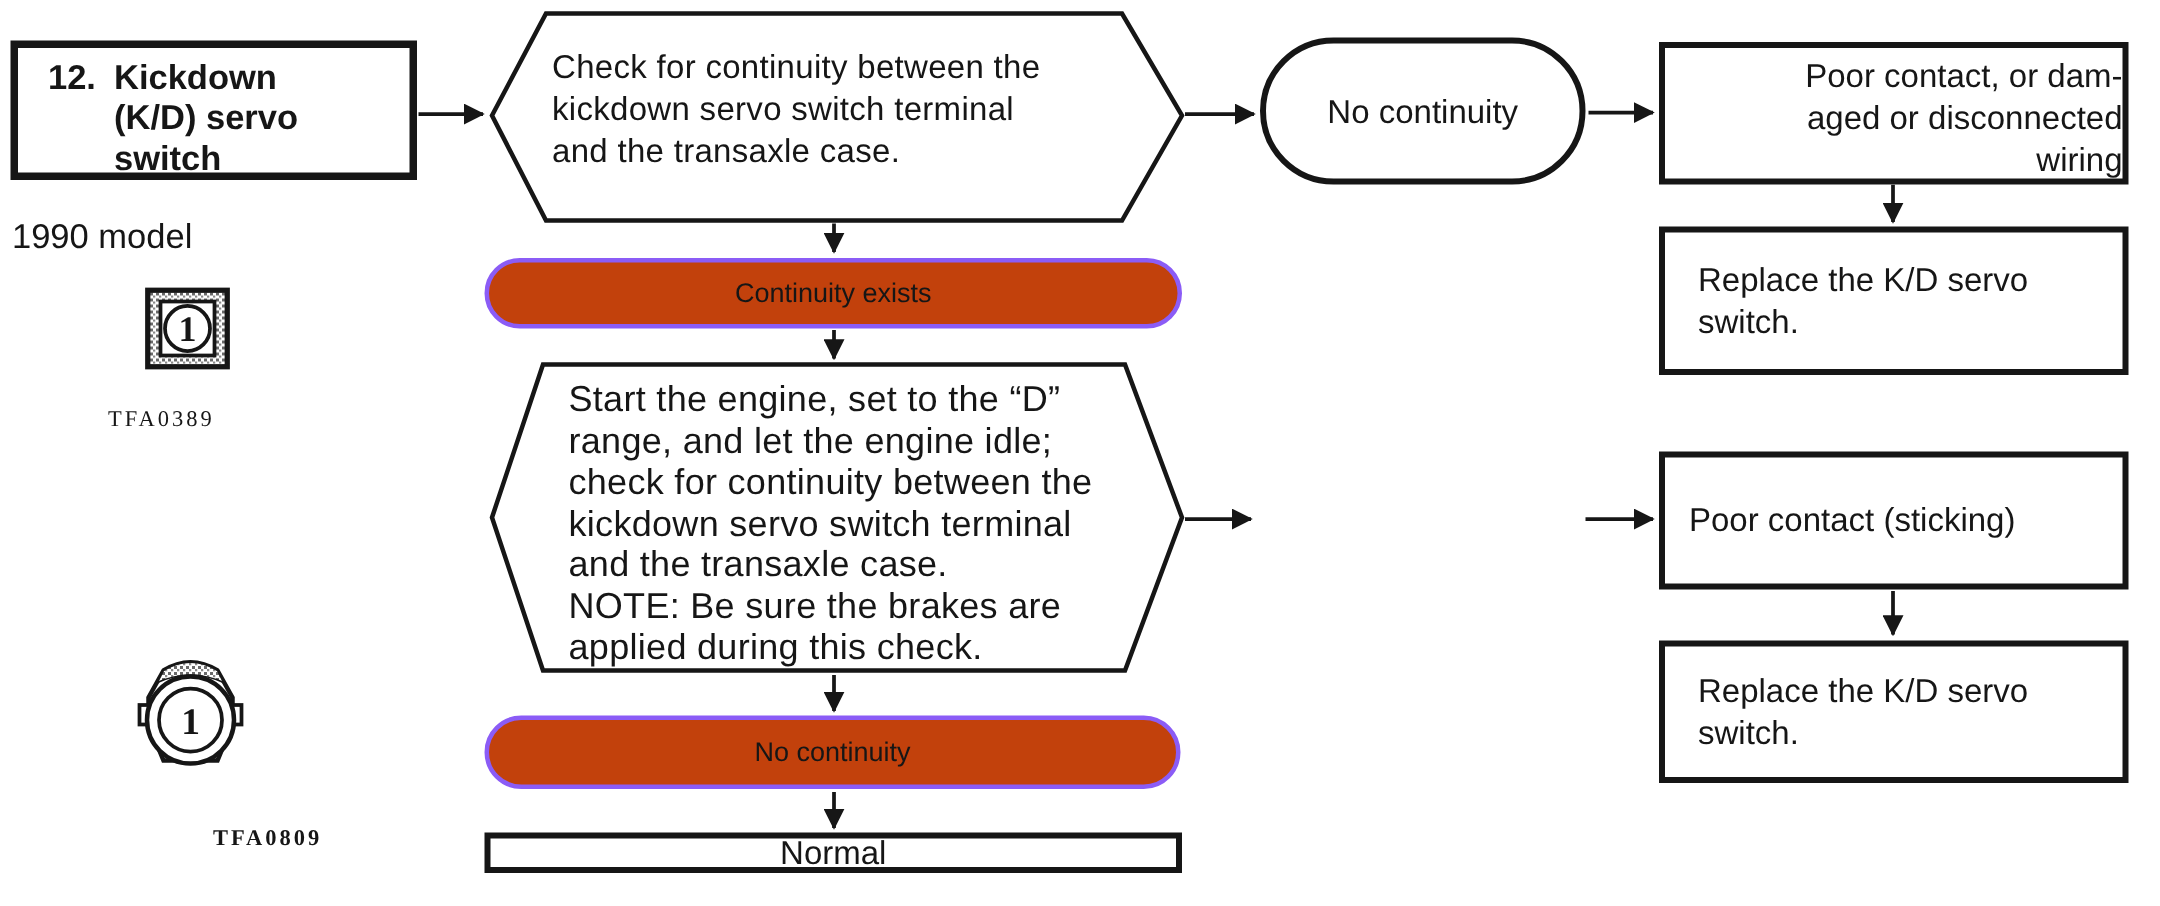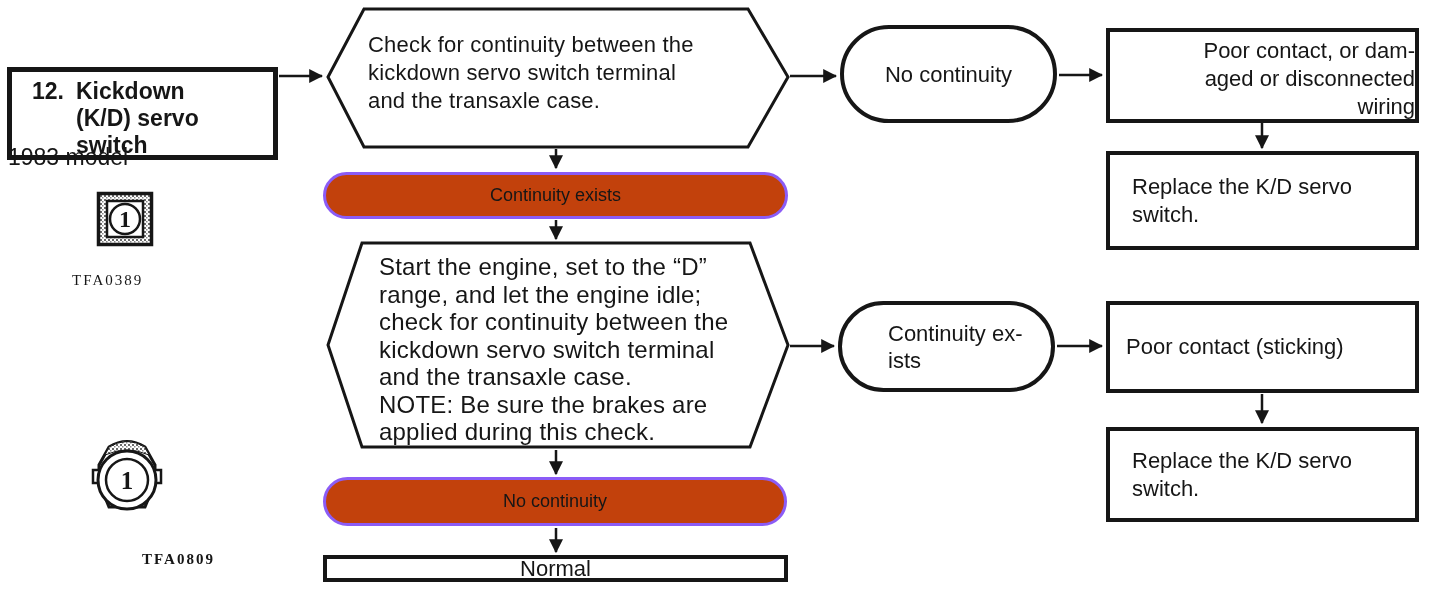--- a/index.html
+++ b/index.html
@@ -68,28 +68,28 @@
     <line x1="1057" y1="346" x2="1102" y2="346" stroke="#161616" stroke-width="2.5" marker-end="url(#arw)"></line>
 
     <line x1="556" y1="149" x2="556" y2="168" stroke="#161616" stroke-width="2.5" marker-end="url(#arw)"></line>
     <line x1="556" y1="220" x2="556" y2="239" stroke="#161616" stroke-width="2.5" marker-end="url(#arw)"></line>
     <line x1="556" y1="450" x2="556" y2="474" stroke="#161616" stroke-width="2.5" marker-end="url(#arw)"></line>
     <line x1="556" y1="528" x2="556" y2="552" stroke="#161616" stroke-width="2.5" marker-end="url(#arw)"></line>
     <line x1="1262" y1="123" x2="1262" y2="148" stroke="#161616" stroke-width="2.5" marker-end="url(#arw)"></line>
     <line x1="1262" y1="394" x2="1262" y2="423" stroke="#161616" stroke-width="2.5" marker-end="url(#arw)"></line>
   </svg>
 
-  <div class="abs title-box" style="left:7px;top:27px;width:271px;height:93px;margin-top:40px;">
+  <div class="abs title-box" style="left:7px;top:27px;width:271px;height:93px;">
     <span class="num">12.</span>
     <span class="pre">Kickdown
 (K/D) servo
 switch</span>
   </div>
 
-  <div class="abs side-label" style="left:8px;top:144px;">1983 model</div>
+  <div class="abs side-label" style="left:8px;top:144px;">1990 model</div>
 
   <svg class="abs" style="left:96px;top:191px;" width="58" height="58" viewBox="0 0 58 58" xmlns="http://www.w3.org/2000/svg">
     <rect x="2.5" y="2.5" width="53" height="51" fill="url(#stip)" stroke="#161616" stroke-width="3.5"></rect>
     <rect x="11" y="10" width="36" height="36" fill="#ffffff" stroke="#161616" stroke-width="2.5"></rect>
     <circle cx="29" cy="28" r="15" fill="#ffffff" stroke="#161616" stroke-width="2.5"></circle>
     <text x="29" y="36" text-anchor="middle" font-family="Liberation Serif, serif" font-size="24" font-weight="bold" fill="#161616">1</text>
   </svg>
 
   <div class="abs code-label" style="left:72px;top:272px;">TFA0389</div>
 
@@ -127,24 +127,20 @@
   </div>
 
   <div class="abs plain-box" style="left:323px;top:555px;width:465px;height:27px;">
     <span>Normal</span>
   </div>
 
   <div class="abs oval center" style="left:840px;top:25px;width:217px;height:98px;">
     <span>No continuity</span>
   </div>
 
-  <div class="abs oval" style="left:838px;top:301px;width:217px;height:91px;padding-left:46px;">
-    <span class="pre">Continuity ex-
-ists</span>
-  </div>
 
   <div class="abs rbox" style="left:1106px;top:28px;width:313px;height:95px;padding:5px 0 0 22px;text-align:right;">
     <span class="pre">Poor contact, or dam-
 aged or disconnected
 wiring</span>
   </div>
 
   <div class="abs rbox vcenter" style="left:1106px;top:151px;width:313px;height:99px;padding-left:22px;">
     <span class="pre">Replace the K/D servo
 switch.</span>

